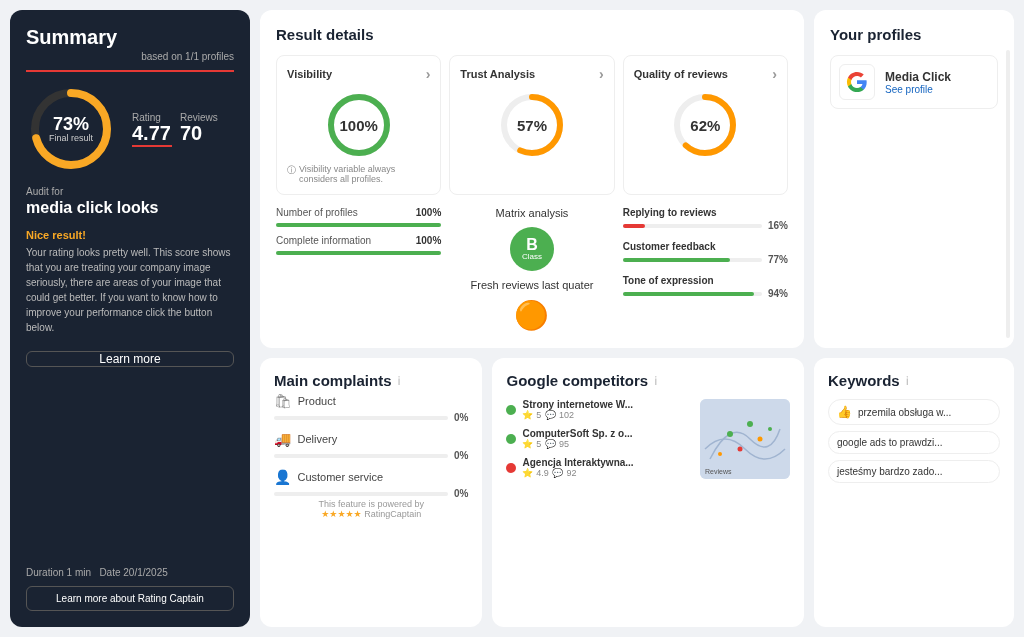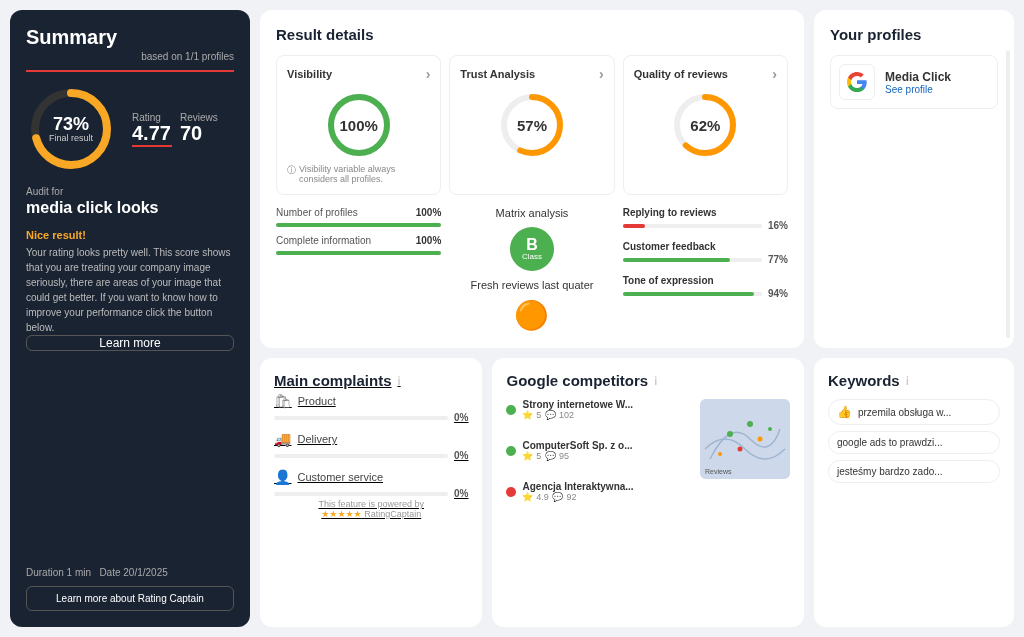--- a/index.html
+++ b/index.html
@@ -122,20 +122,21 @@
     .nice-result {
       font-size: 11px;
       color: #f9a825;
       font-weight: 700;
       margin-bottom: 4px;
     }
     .result-text {
       font-size: 10px;
       color: #bbb;
       line-height: 1.5;
+      margin-bottom: 16px;
     }
     .learn-more-btn {
       background: transparent;
       border: 1.5px solid #555;
       color: white;
       border-radius: 6px;
       padding: 0;
       width: 100%;
       font-size: 12px;
       cursor: pointer;
@@ -442,21 +443,21 @@
       color: #999;
       text-align: center;
       margin-top: auto;
     }
     .powered-stars {
       color: #f9a825;
     }
     .competitors-list {
       display: flex;
       flex-direction: column;
-      gap: 20px;
+      gap: 8px;
     }
     .competitor-item {
       display: flex;
       align-items: center;
       gap: 6px;
     }
     .comp-dot {
       width: 10px;
       height: 10px;
       border-radius: 50%;
@@ -708,21 +709,21 @@
       <div class="profile-info">
         <div class="profile-name">Media Click</div>
         <div class="see-profile">See profile</div>
       </div>
     </div>
     <div class="scrollbar-right"></div>
   </div>
 
   <div class="bottom-row">
 
-    <div style="background:white;border-radius:12px;padding:14px;text-decoration:underline;">
+    <div style="background:white;border-radius:12px;padding:14px;">
       <div class="complaints-header">
         <span class="section-title" style="margin-bottom:0">Main complaints</span>
         <span class="info-icon">ℹ</span>
       </div>
       <div class="complaints-left">
         <div class="complaint-item">
           <div class="complaint-label-row">
             <span class="complaint-icon">🛍</span>
             <span class="complaint-name">Product</span>
           </div>

